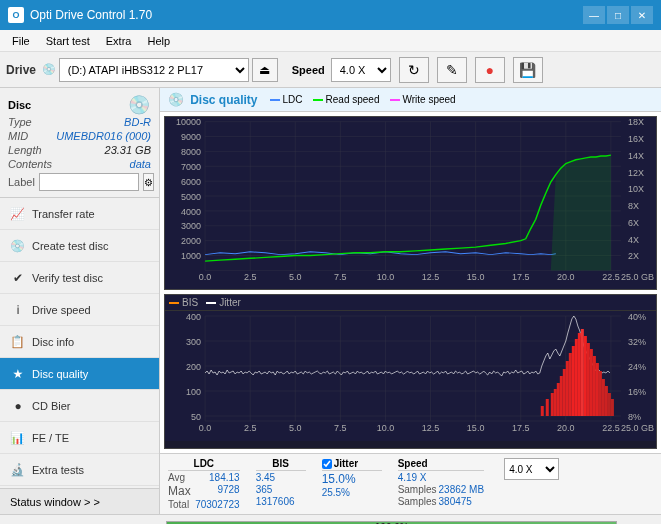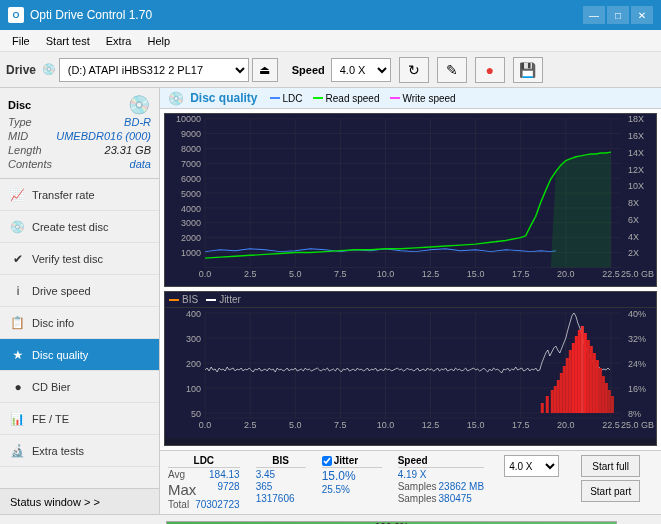--- a/index.html
+++ b/index.html
@@ -146,20 +146,25 @@
         <span class="disc-info-key">MID</span>
         <span class="disc-info-val">UMEBDR016 (000)</span>
       </div>
       <div class="disc-info-row">
         <span class="disc-info-key">Length</span>
         <span class="disc-info-val black">23.31 GB</span>
       </div>
       <div class="disc-info-row">
         <span class="disc-info-key">Contents</span>
         <span class="disc-info-val">data</span>
+      </div>
+      <div class="label-row">
+        <span class="disc-info-key">Label</span>
+        <input class="label-input" type="text" style="">
+        <div class="label-btn">⚙</div>
       </div>
     </div>
 
     <div class="sidebar-nav">
       <div class="sidebar-nav-item">
         <span class="nav-icon">📈</span>
         <span>Transfer rate</span>
       </div>
       <div class="sidebar-nav-item">
         <span class="nav-icon">💿</span>
@@ -378,21 +383,21 @@
     </div>
 
     <div class="stats-bar">
       <div style="display:flex;flex-direction:column;gap:1px;min-width:55px;">
         <div style="text-align:center;font-size:10px;font-weight:bold;border-bottom:1px solid #ccc;padding-bottom:1px;">LDC</div>
         <div style="display:flex;justify-content:space-between;gap:6px;">
           <span style="font-size:10px;color:#555;">Avg</span>
           <span style="font-size:10px;color:#1565c0;">184.13</span>
         </div>
         <div style="display:flex;justify-content:space-between;gap:6px;">
-          <span style="font-size:15px;color:#555;">Max</span>
+          <span style="font-size:12px;color:#555;">Max</span>
           <span style="font-size:10px;color:#1565c0;">9728</span>
         </div>
         <div style="display:flex;justify-content:space-between;gap:6px;">
           <span style="font-size:10px;color:#555;">Total</span>
           <span style="font-size:10px;color:#1565c0;">70302723</span>
         </div>
       </div>
       <div style="display:flex;flex-direction:column;gap:1px;min-width:50px;">
         <div style="text-align:center;font-size:10px;font-weight:bold;border-bottom:1px solid #ccc;padding-bottom:1px;">BIS</div>
         <div style="display:flex;justify-content:space-between;gap:6px;">
@@ -423,24 +428,20 @@
         <div style="display:flex;align-items:center;gap:2px;">
           <span style="font-size:10px;color:#555;">Samples</span>
           <span style="font-size:10px;color:#1565c0;">380475</span>
         </div>
       </div>
       <div style="margin-left:4px;">
         <select style="height:22px;font-size:10px;border:1px solid #aaa;background:white;width:55px;">
           <option>4.0 X</option>
         </select>
       </div>
-      <div style="display:flex;flex-direction:column;gap:3px;margin-left:6px;">
-        <button class="start-btn">Start full</button>
-        <button class="start-btn">Start part</button>
-      </div>
     </div>
   </div>
 </div>
 
 <div class="bottom-bar">
   <span class="status-text">Test completed</span>
   <div class="progress-bar-wrap">
     <div class="progress-bar-fill" style="width:100%"></div>
     <div class="progress-pct">100.0%</div>
   </div>

